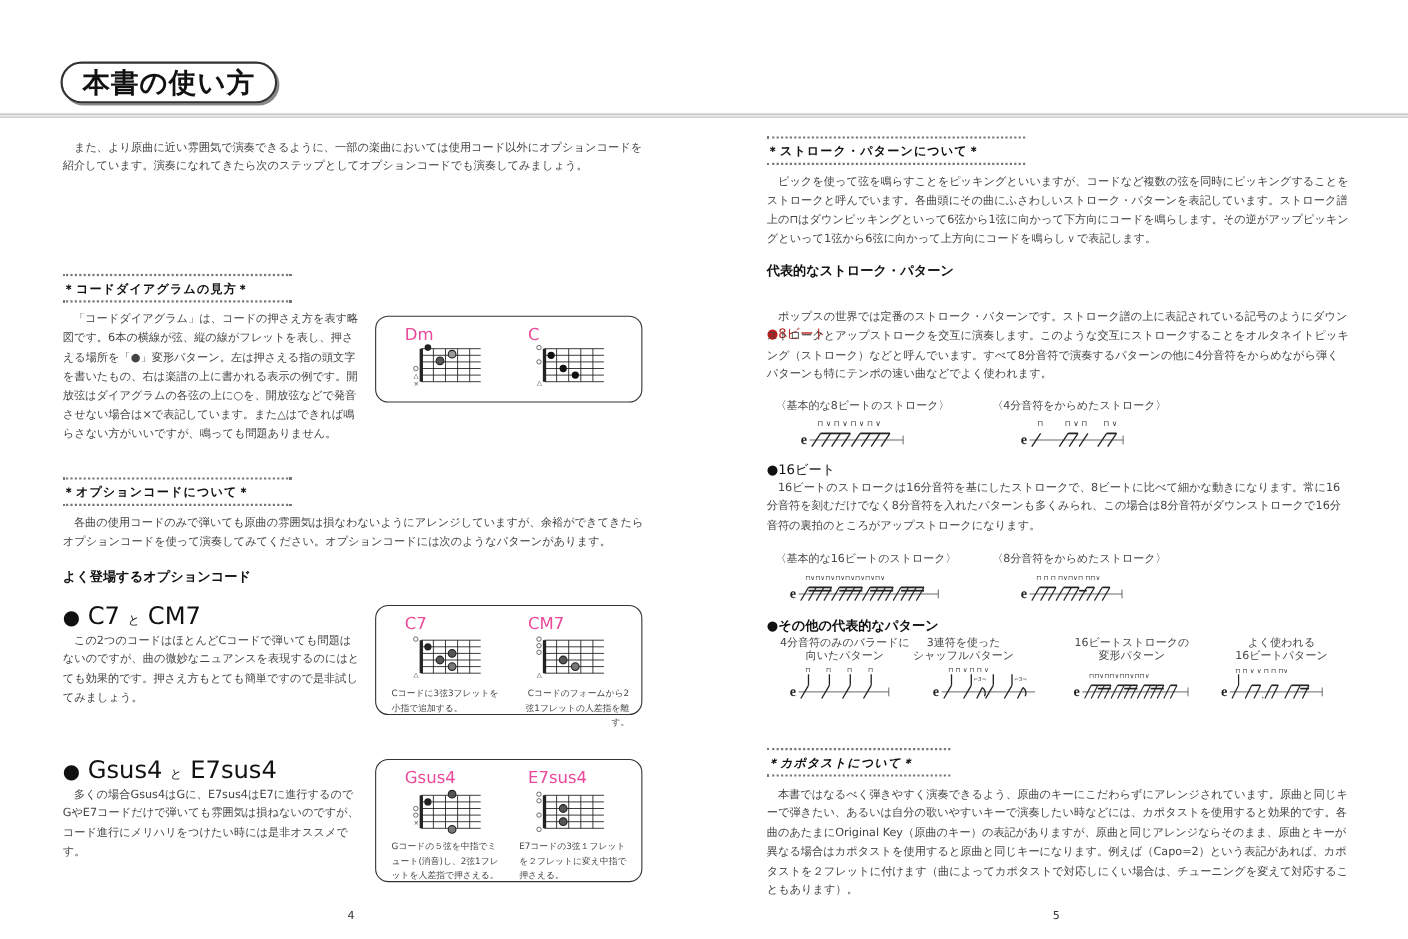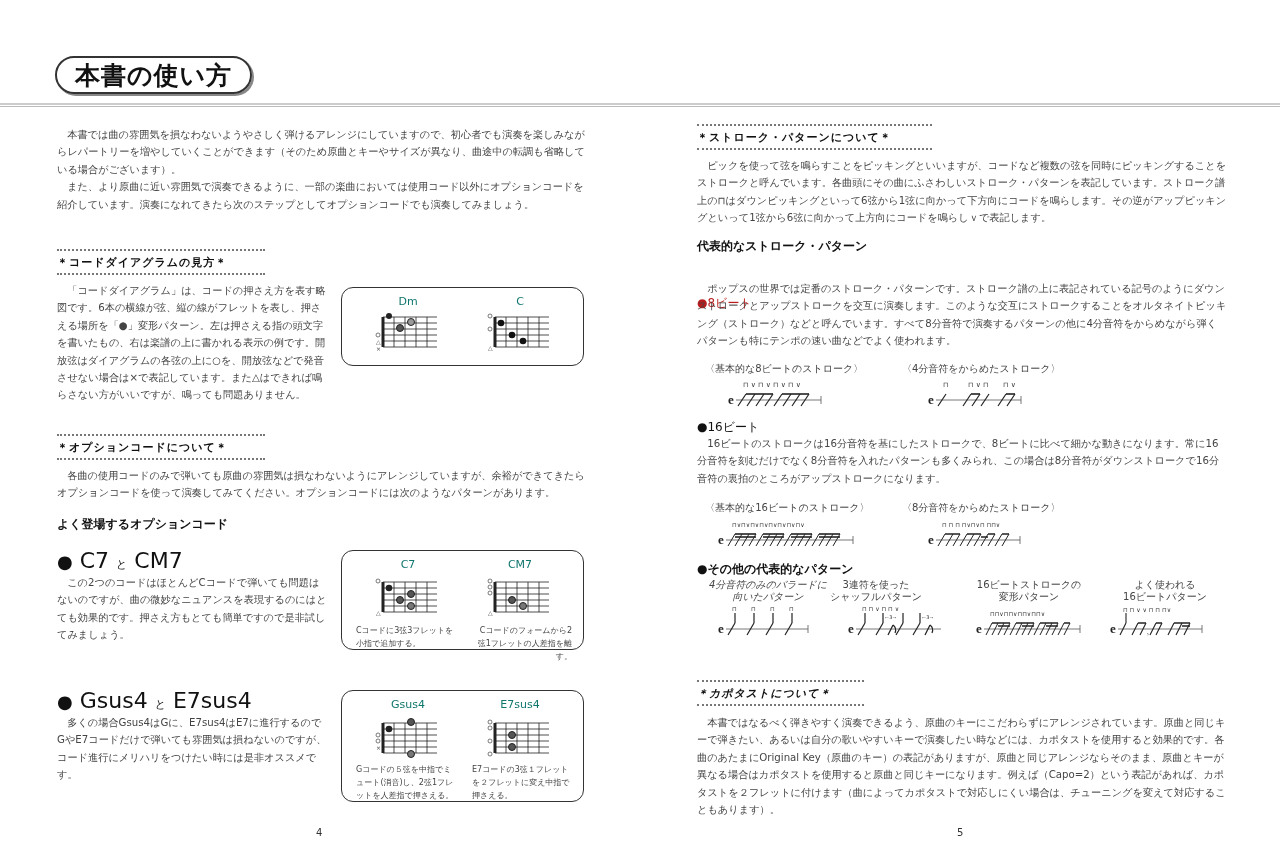--- a/index.html
+++ b/index.html
@@ -17,35 +17,34 @@
   .para { position: absolute; font-size: 10.2px; line-height: 17.4px; color: #444; }
   .para p { text-indent: 1em; }
   .sec-head { position: absolute; font-size: 11px; font-weight: bold; color: #111;
     padding: 4px 0 3px 0; border-top: 2px dotted #777; border-bottom: 2px dotted #777;
     letter-spacing: 1px; white-space: nowrap; }
   .sub-head { position: absolute; font-size: 12px; font-weight: bold; color: #111; white-space: nowrap; }
   .chord-title { position: absolute; font-size: 22px; color: #111; white-space: nowrap; }
   .chord-title .small { font-size: 11px; }
   .chord-title .dot { font-size: 18px; }
   .box { position: absolute; border: 1.5px solid #333; border-radius: 12px; background: #fff; }
-  .ch-name { position: absolute; font-size: 11px; color: #0f766e; text-align: center; width: 80px; }
+  .ch-name { position: absolute; font-size: 15px; color: #ec4899; width: 80px; }
   .ch-cap { position: absolute; font-size: 8px; line-height: 13px; color: #444; }
   .lbl { position: absolute; font-size: 10px; color: #444; white-space: nowrap; }
   .lbl2 { position: absolute; font-size: 10px; line-height: 12px; color: #444; text-align: center; white-space: nowrap; }
   .page-num { position: absolute; font-size: 10px; color: #333; }
   svg { position: absolute; overflow: visible; }
 </style>
 </head>
 <body>
 
 <div class="title-pill">本書の使い方</div>
 <div class="top-rule"></div>
 
 <div class="para" style="left:57px; top:126px; width:530px;">
-  <p>本書では曲の雰囲気を損なわないようやさしく弾けるアレンジにしていますので、初心者でも演奏を楽しみながらレパートリーを増やしていくことができます（そのため原曲とキーやサイズが異なり、曲途中の転調も省略している場合がございます）。</p>
   <p>また、より原曲に近い雰囲気で演奏できるように、一部の楽曲においては使用コード以外にオプションコードを紹介しています。演奏になれてきたら次のステップとしてオプションコードでも演奏してみましょう。</p>
 </div>
 
 <div class="sec-head" style="left:57px; top:249px; width:208px;">＊コードダイアグラムの見方＊</div>
 <div class="para" style="left:57px; top:282px; width:272px;">
   <p>「コードダイアグラム」は、コードの押さえ方を表す略図です。6本の横線が弦、縦の線がフレットを表し、押さえる場所を「●」変形パターン。左は押さえる指の頭文字を書いたもの、右は楽譜の上に書かれる表示の例です。開放弦はダイアグラムの各弦の上に○を、開放弦などで発音させない場合は×で表記しています。また△はできれば鳴らさない方がいいですが、鳴っても問題ありません。</p>
 </div>
 
 <div class="box" style="left:341px; top:287px; width:243px; height:79px;">
   <div class="ch-name" style="left:26px; top:7px;">Dm</div>
@@ -332,21 +331,21 @@
       <line x1="39" y1="16" x2="53" y2="16"></line>
       <line x1="53" y1="19" x2="60" y2="19"></line>
       <line x1="60" y1="16" x2="67" y2="16"></line>
       <line x1="74" y1="16" x2="81" y2="16"></line>
   </g>
   <text x="14" y="9" font-size="6" fill="#333">⊓ ⊓ ⊓ ⊓∨⊓∨⊓ ⊓⊓∨</text>
 </svg>
 
 <div class="sub-head" style="left:697px; top:561px;">●その他の代表的なパターン</div>
 
-<div class="lbl2" style="left:706px; top:579px; width:124px;font-style:italic;">
+<div class="lbl2" style="left:706px; top:579px; width:124px;">
   <div>4分音符のみのバラードに</div>
   <div>向いたパターン</div>
 </div>
 <div class="lbl2" style="left:820px; top:579px; width:112px;">
   <div>3連符を使った</div>
   <div>シャッフルパターン</div>
 </div>
 <div class="lbl2" style="left:972px; top:579px; width:114px;">
   <div>16ビートストロークの</div>
   <div>変形パターン</div>

